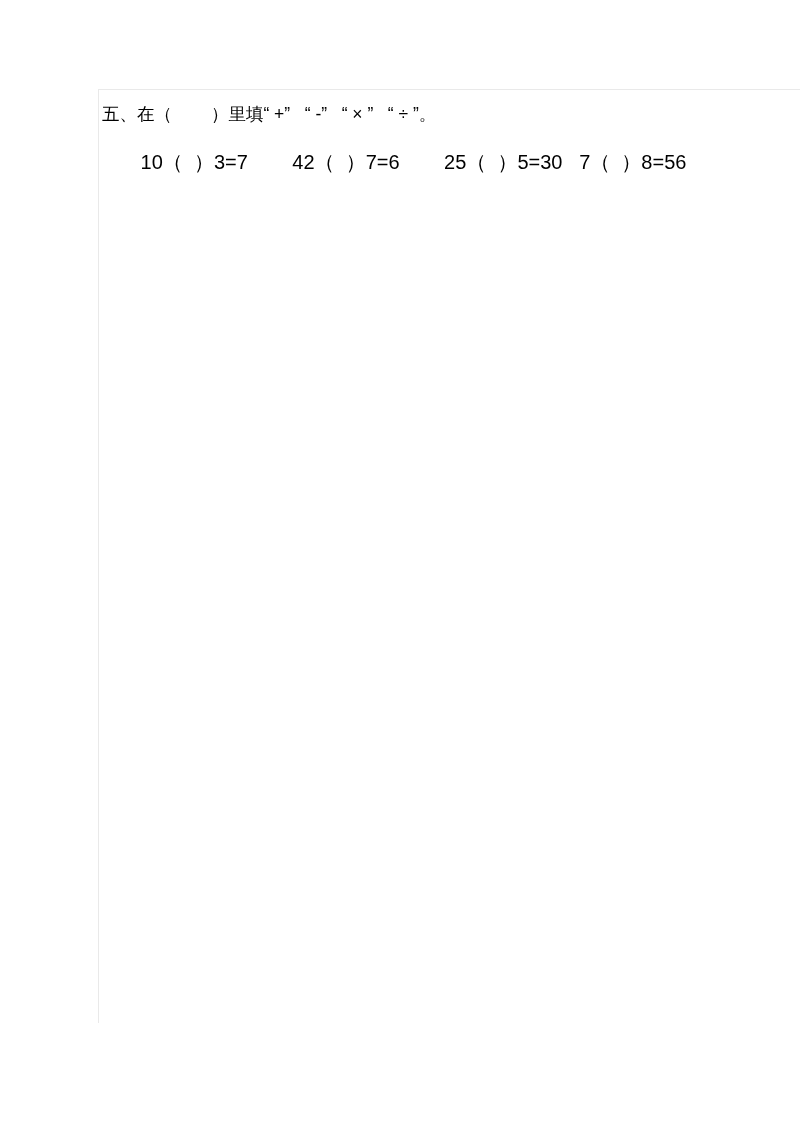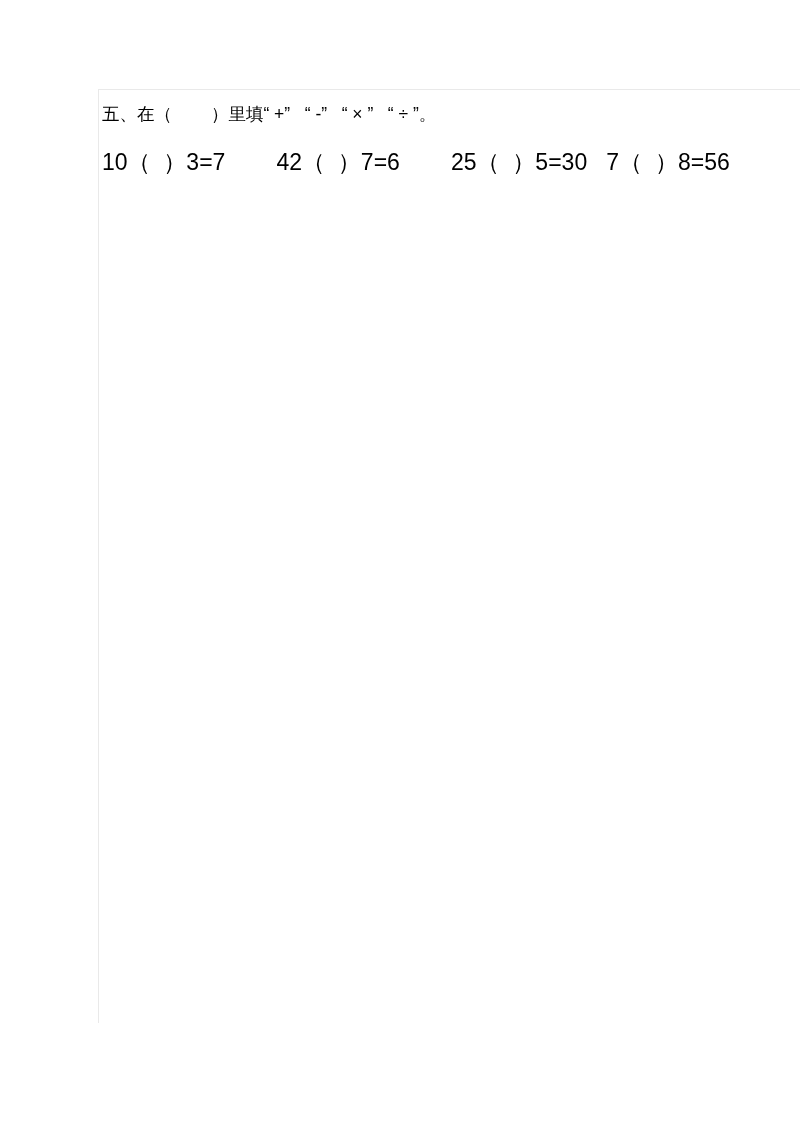--- a/index.html
+++ b/index.html
@@ -47,21 +47,22 @@
     font-size: 17.5px;
     letter-spacing: 0px;
     color: #000000;
   }
 
   .line.heading {
     font-size: 17.5px;
   }
 
   .line.problems {
-    font-size: 23px;
+    font-size: 20px;
+    text-align: center;
   }
 </style>
 </head>
 <body>
 
 <div id="page-frame">
   <div id="content">
 
     <div class="line heading">五、在（        ）里填“ +”   “ -”   “ × ”   “ ÷ ”。</div>
 

